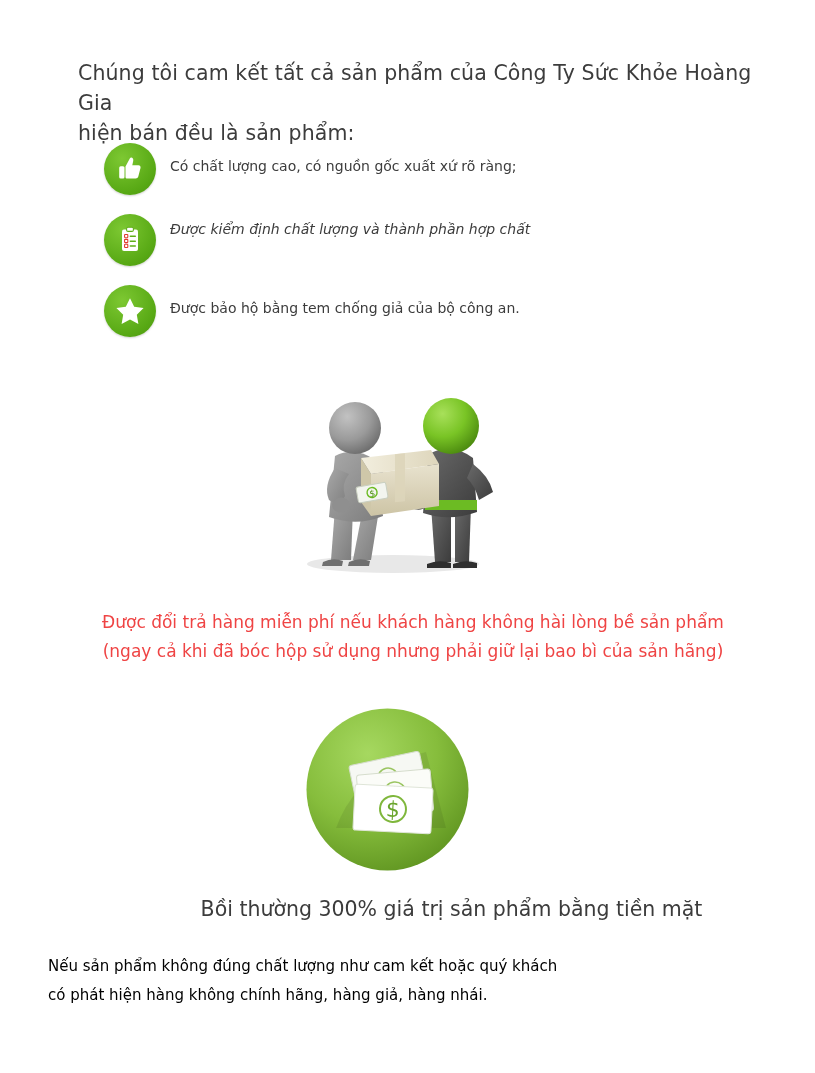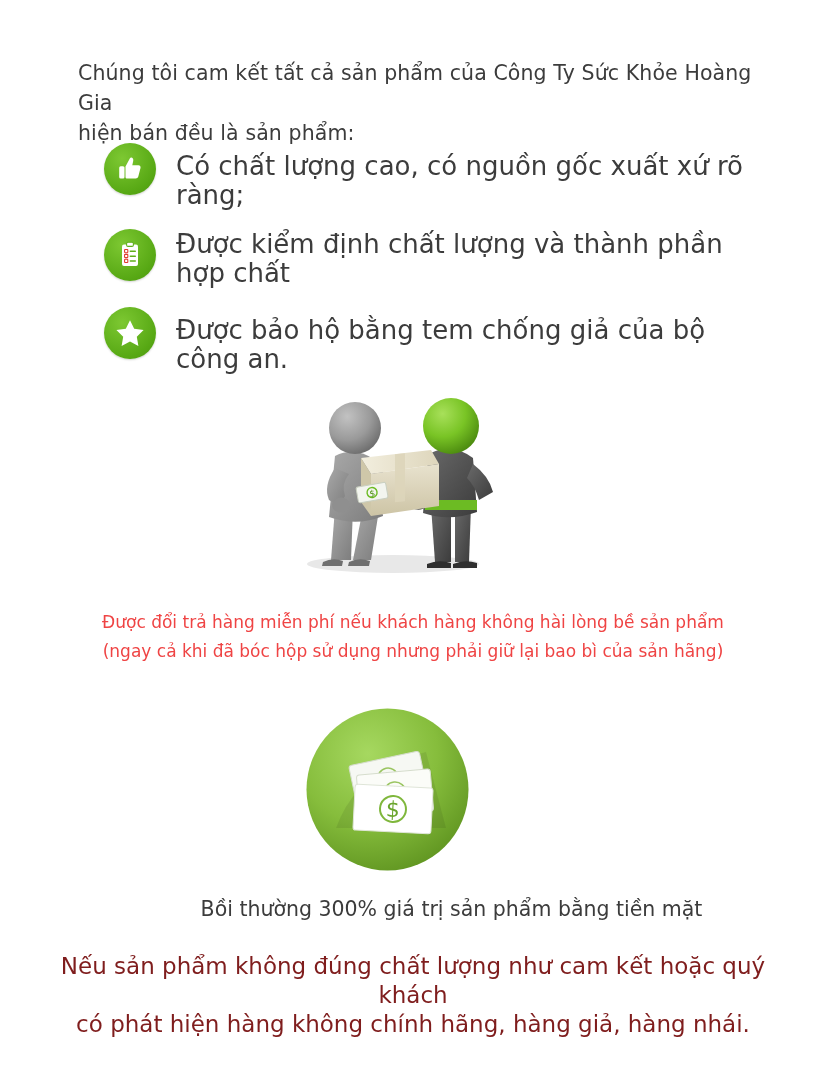--- a/index.html
+++ b/index.html
@@ -55,28 +55,28 @@
     border-radius: 50%;
     background: #5faf19;
     background: radial-gradient(circle at 35% 30%, #7dc832 0%, #57a814 70%, #4b9410 100%);
     display: flex;
     align-items: center;
     justify-content: center;
     box-shadow: 0 1px 2px rgba(0,0,0,0.18);
   }
   .bullet-icon svg { display: block; }
   .bullet-text {
-    margin-left: 20px;
-    font-size: 26px;
+    margin-left: 14px;
+    font-size: 14px;
     line-height: 29px;
     color: #3c3c3c;
     padding-top: 9px;
     max-width: 580px;
   }
-  .bullet-row.tall .bullet-text { padding-top: 1px; }
+  .bullet-row.tall .bullet-text { padding-top: 1px; font-style: italic; }
 
   
   .figure-deliver {
     position: absolute;
     left: 283px;
     top: 388px;
     width: 230px;
     height: 190px;
   }
 
@@ -113,24 +113,23 @@
     color: #3c3c3c;
     margin-left: 44px;
   }
 
   
   .closing {
     position: absolute;
     left: 48px;
     top: 952px;
     width: 730px;
-    font-size: 23px;
+    font-size: 15px;
     line-height: 29px;
-    color: #7f1d1d;
-    text-align: center;
+    color: #000000;
   }
 
   .line { display: block; }
 </style>
 </head>
 <body>
 
 <div class="page">
 
   <div class="intro">

